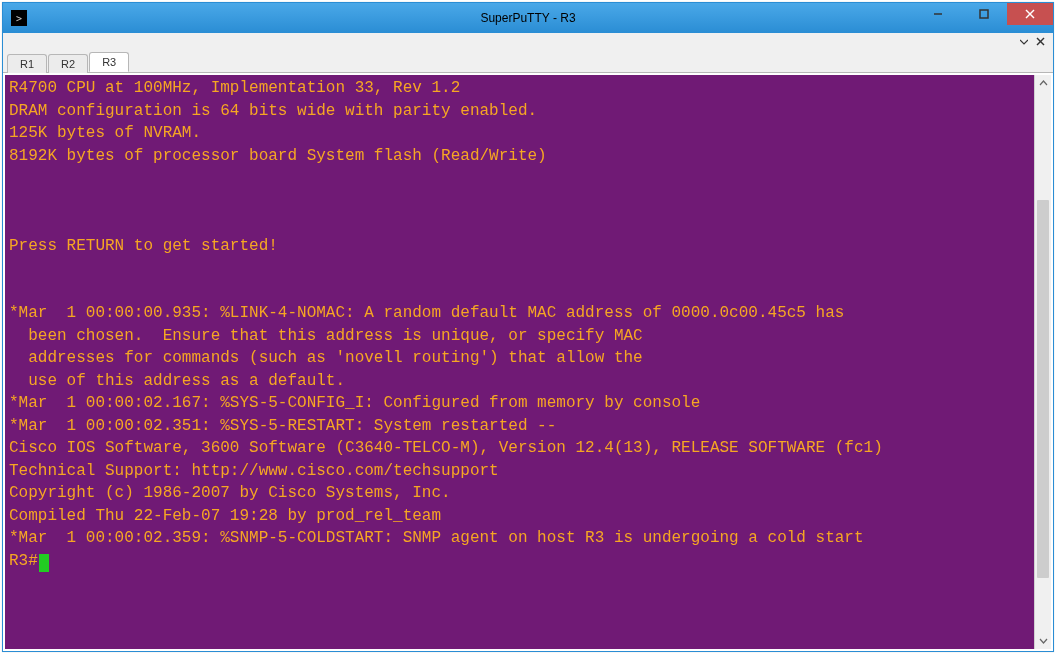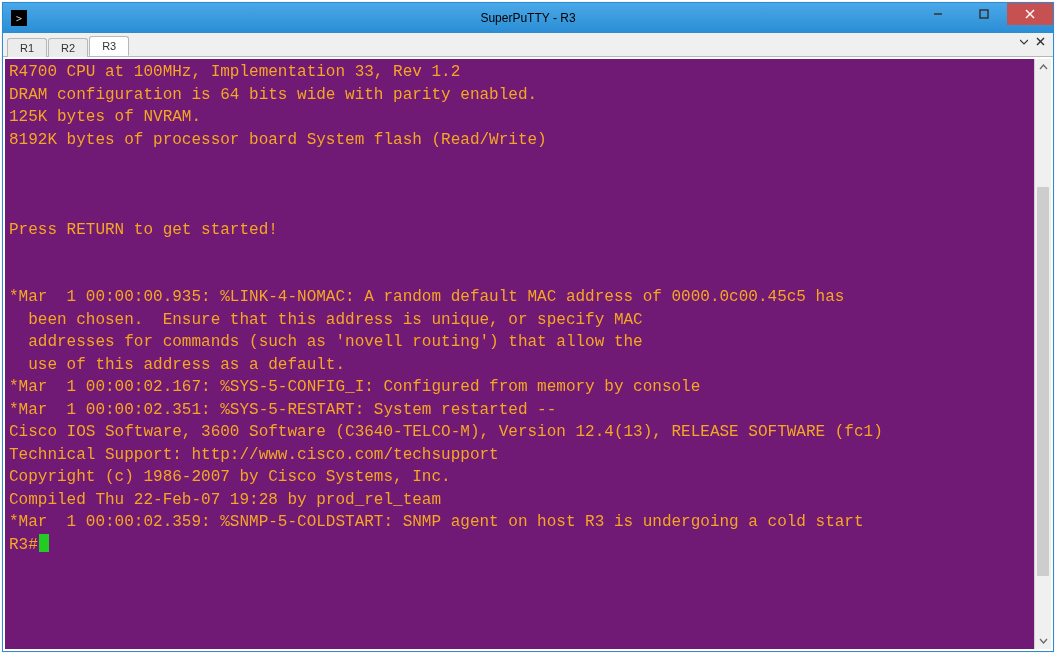--- a/index.html
+++ b/index.html
@@ -80,21 +80,21 @@
   align-items: center;
   padding: 0 4px;
   font-size: 12px;
   color: #222;
 }
 .menu-item {
   padding: 2px 10px;
   cursor: pointer;
 }
 .tabbar {
-  height: 24px;
+  height: 40px;
   background: #f0f0f0;
   display: flex;
   align-items: flex-end;
   padding: 0 4px;
   position: relative;
   border-bottom: 1px solid #b7b7b7;
   text-align: center;
 }
 .tab {
   padding: 3px 12px 3px 12px;
@@ -143,21 +143,21 @@
   font-family: "Courier New", monospace;
   font-size: 16px;
   line-height: 22.5px;
   padding: 2px 4px;
   white-space: pre-wrap;
   word-break: break-all;
   overflow: hidden;
   position: relative;
 }
 .terminal .line { white-space: pre-wrap; }
-.prompt-line { display: flex; align-items: flex-start; }
+.prompt-line { display: flex; align-items: flex-end; }
 .cursor {
   display: inline-block;
   width: 10px;
   height: 18px;
   background: #22cc22;
   margin-left: 1px;
   vertical-align: middle;
 }
 .scrollbar {
   width: 17px;

